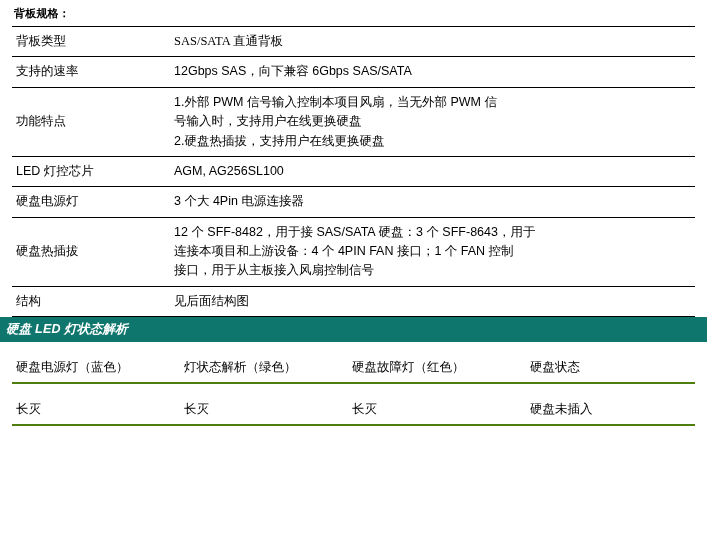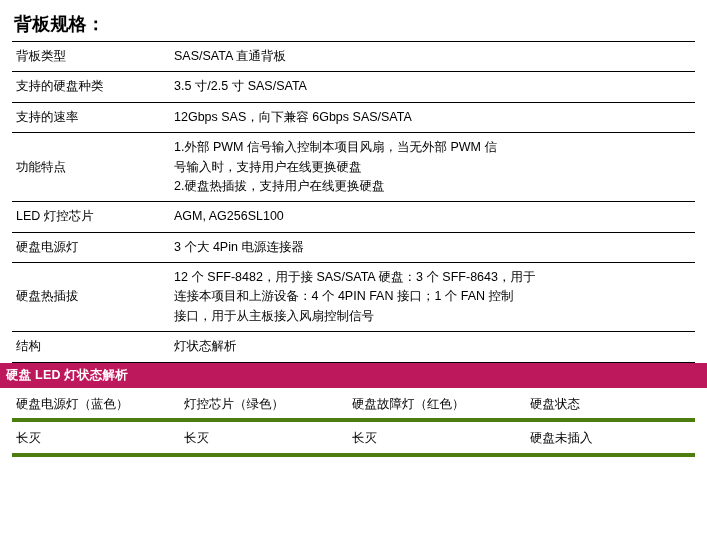--- a/index.html
+++ b/index.html
@@ -17,22 +17,22 @@
   }
   .page {
     position: relative;
     width: 707px;
     height: 538px;
     box-sizing: border-box;
     padding: 0;
   }
   .section-title {
     font-weight: bold;
-    font-size: 18px;
-    padding: 12px 0 5px 14px;
+    font-size: 11px;
+    padding: 6px 0 5px 14px;
     letter-spacing: 0.2px;
   }
   table.spec {
     width: 683px;
     margin-left: 12px;
     border-collapse: collapse;
     table-layout: fixed;
   }
   table.spec td {
     border-top: 1px solid #000000;
@@ -41,20 +41,21 @@
     vertical-align: middle;
     font-size: 12.5px;
     line-height: 1.55;
   }
   
   table.spec tr td {
     border-top: none;
   }
   table.spec tr:first-child td {
     border-top: 1px solid #000000;
+    font-family: Liberation Serif, serif;
   }
   .col-label {
     width: 150px;
     padding-left: 4px;
   }
   .col-value {
     padding-left: 22px;
   }
   .val-line {
     display: block;
@@ -67,22 +68,22 @@
     padding: 4px 0 4px 6px;
     letter-spacing: 0.2px;
   }
   table.led {
     width: 683px;
     margin-left: 12px;
     border-collapse: collapse;
     table-layout: fixed;
   }
   table.led td {
-    border-bottom: 4px solid #4d7c0f;
-    padding: 7px 4px 5px 4px;
+    border-bottom: 2px solid #4d7c0f;
+    padding: 16px 4px 5px 4px;
     font-size: 12.5px;
     line-height: 1.5;
     vertical-align: middle;
   }
   table.led tr:first-child td {
     border-top: none;
   }
   .led-c1 { width: 160px; padding-left: 4px; }
   .led-c2 { width: 160px; }
   .led-c3 { width: 170px; }
@@ -94,26 +95,20 @@
 <div class="page">
 
   <div class="section-title">背板规格：</div>
 
   <table class="spec">
     <tbody>
       <tr>
         <td class="col-label">背板类型</td>
         <td class="col-value">
           <span class="val-line">SAS/SATA 直通背板</span>
-        </td>
-      </tr>
-      <tr>
-        <td class="col-label">支持的硬盘种类</td>
-        <td class="col-value">
-          <span class="val-line">3.5 寸/2.5 寸  SAS/SATA</span>
         </td>
       </tr>
       <tr>
         <td class="col-label">支持的速率</td>
         <td class="col-value">
           <span class="val-line">12Gbps SAS，向下兼容 6Gbps SAS/SATA</span>
         </td>
       </tr>
       <tr>
         <td class="col-label">功能特点</td>
@@ -139,33 +134,33 @@
         <td class="col-label">硬盘热插拔</td>
         <td class="col-value">
           <span class="val-line">12 个 SFF-8482，用于接 SAS/SATA 硬盘：3 个 SFF-8643，用于</span>
           <span class="val-line">连接本项目和上游设备：4 个 4PIN FAN 接口；1 个 FAN 控制</span>
           <span class="val-line">接口，用于从主板接入风扇控制信号</span>
         </td>
       </tr>
       <tr>
         <td class="col-label">结构</td>
         <td class="col-value">
-          <span class="val-line">灯状态解析</span>
+          <span class="val-line">见后面结构图</span>
         </td>
       </tr>
     </tbody>
   </table>
 
-  <div class="band" style="background: #be185d;">硬盘 LED 灯状态解析</div>
+  <div class="band" style="background: #0f766e; font-style: italic;">硬盘 LED 灯状态解析</div>
 
   <table class="led">
     <tbody>
       <tr>
         <td class="led-c1">硬盘电源灯（蓝色）</td>
-        <td class="led-c2">灯控芯片（绿色）</td>
+        <td class="led-c2">灯状态解析（绿色）</td>
         <td class="led-c3">硬盘故障灯（红色）</td>
         <td class="led-c4">硬盘状态</td>
       </tr>
       <tr>
         <td class="led-c1">长灭</td>
         <td class="led-c2">长灭</td>
         <td class="led-c3">长灭</td>
         <td class="led-c4">硬盘未插入</td>
       </tr>
 

